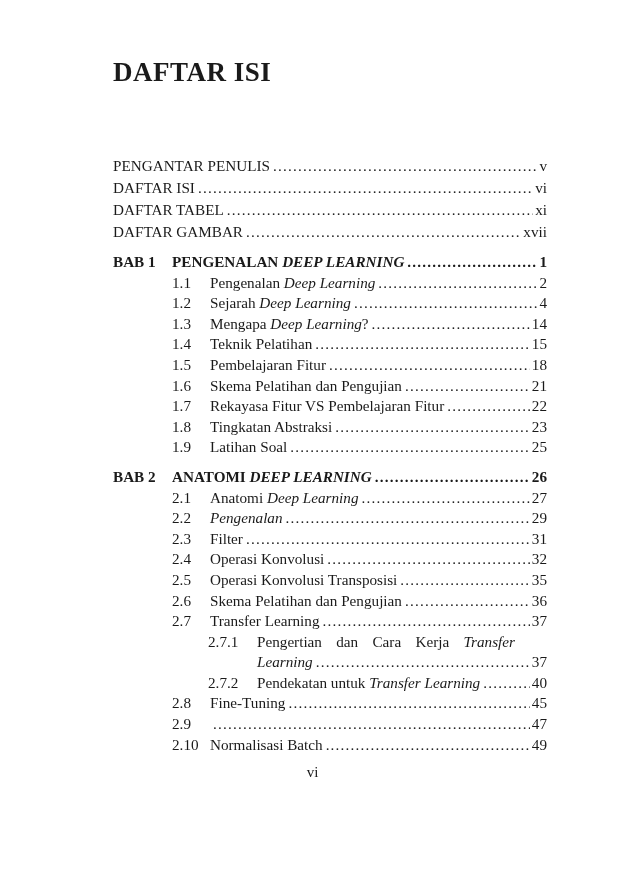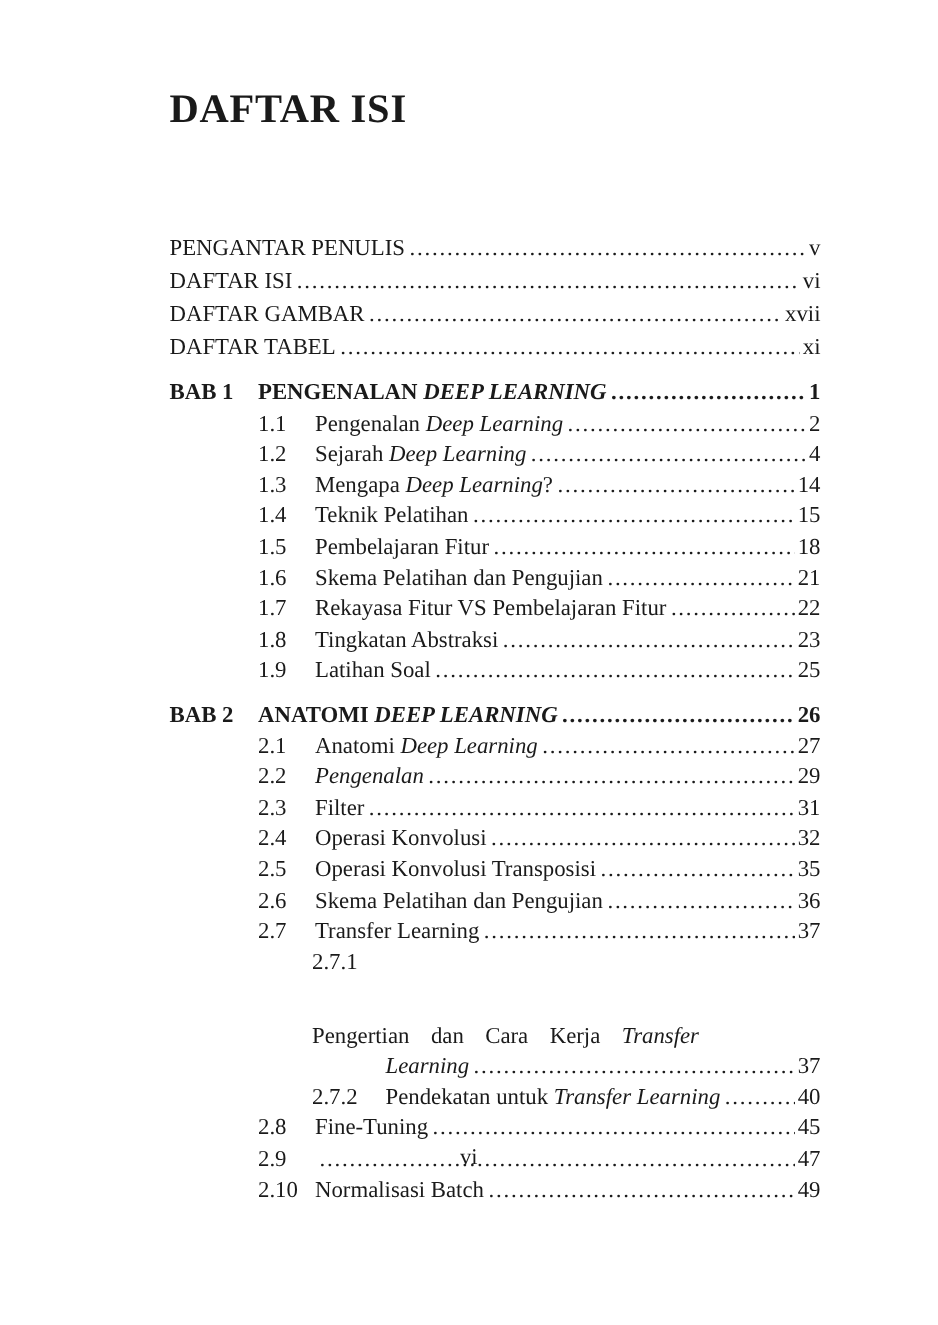--- a/index.html
+++ b/index.html
@@ -30,21 +30,21 @@
     letter-spacing: 1.2px;
   }
   .page-num { text-align: right; flex: 0 0 auto; }
   .chapter { margin-top: 9px; }
   .chap-row { font-weight: 700; }
   .chap-label { flex: 0 0 59px; }
   .item-row { padding-left: 59px; }
   .item-num { flex: 0 0 38px; }
   .sub-row { padding-left: 95px; }
   .sub-num { flex: 0 0 49px; }
-  .wrap-line1 { display: flex; padding-left: 95px; font-size: 15.2px; line-height: 20.6px; flex-direction: column; }
+  .wrap-line1 { display: flex; padding-left: 95px; font-size: 15.2px; line-height: 20.6px; }
   .wrap-words { width: 258px; display: flex; justify-content: space-between; text-align: right; }
   .wrap-line2 { padding-left: 144px; }
   .it { font-style: italic; }
   .footer {
     position: absolute; top: 762px; left: 0; width: 625px;
     text-align: center; font-size: 15px; line-height: 20px;
   }
 </style>
 </head>
 <body>
@@ -56,28 +56,28 @@
         <span class="label">PENGANTAR PENULIS</span>
         <span class="leader"></span>
         <span class="page-num">v</span>
       </div>
       <div class="row">
         <span class="label">DAFTAR ISI</span>
         <span class="leader"></span>
         <span class="page-num">vi</span>
       </div>
       <div class="row">
+        <span class="label">DAFTAR TABEL</span>
+        <span class="leader"></span>
+        <span class="page-num">xi</span>
+      </div>
+      <div class="row">
         <span class="label">DAFTAR GAMBAR</span>
         <span class="leader"></span>
         <span class="page-num">xvii</span>
-      </div>
-      <div class="row">
-        <span class="label">DAFTAR TABEL</span>
-        <span class="leader"></span>
-        <span class="page-num">xi</span>
       </div>
     </div>
   <div>
       <section class="chapter">
         <div class="row chap-row">
           <span class="chap-label">BAB 1</span>
           <span><span>PENGENALAN </span><span class="it">DEEP LEARNING</span></span>
           <span class="leader"></span>
           <span class="page-num">1</span>
         </div>

